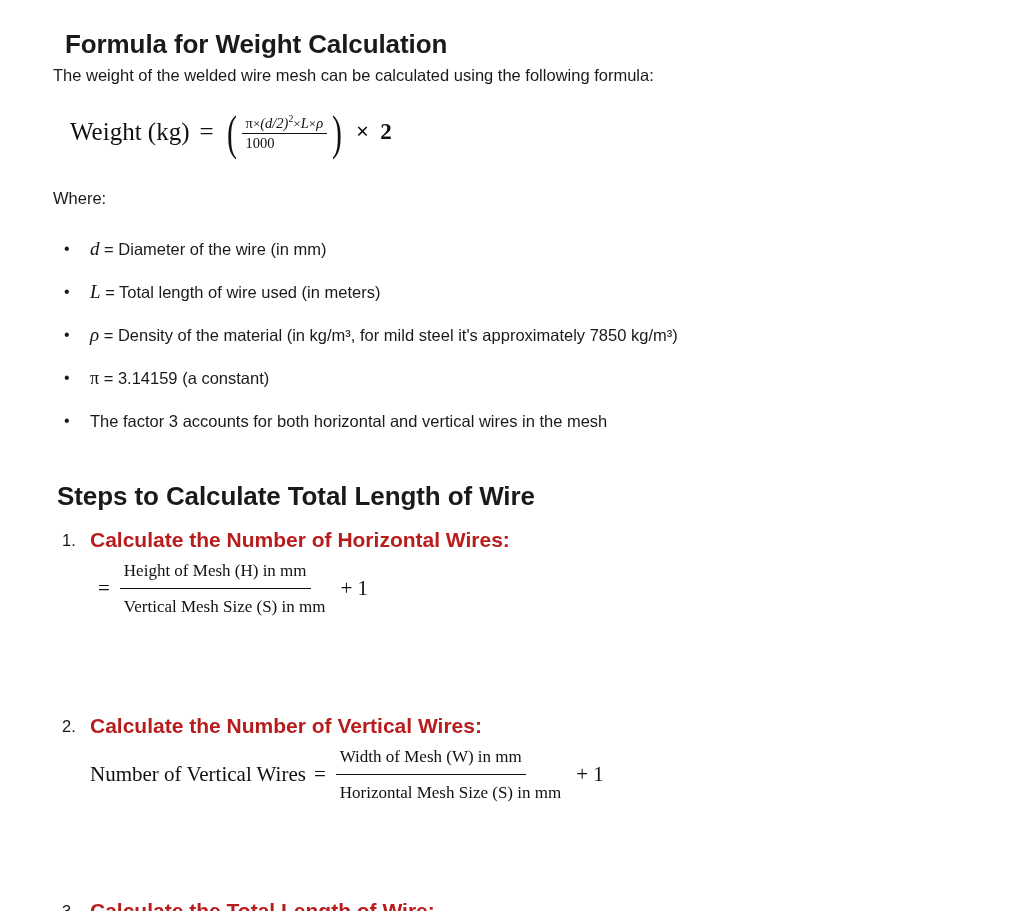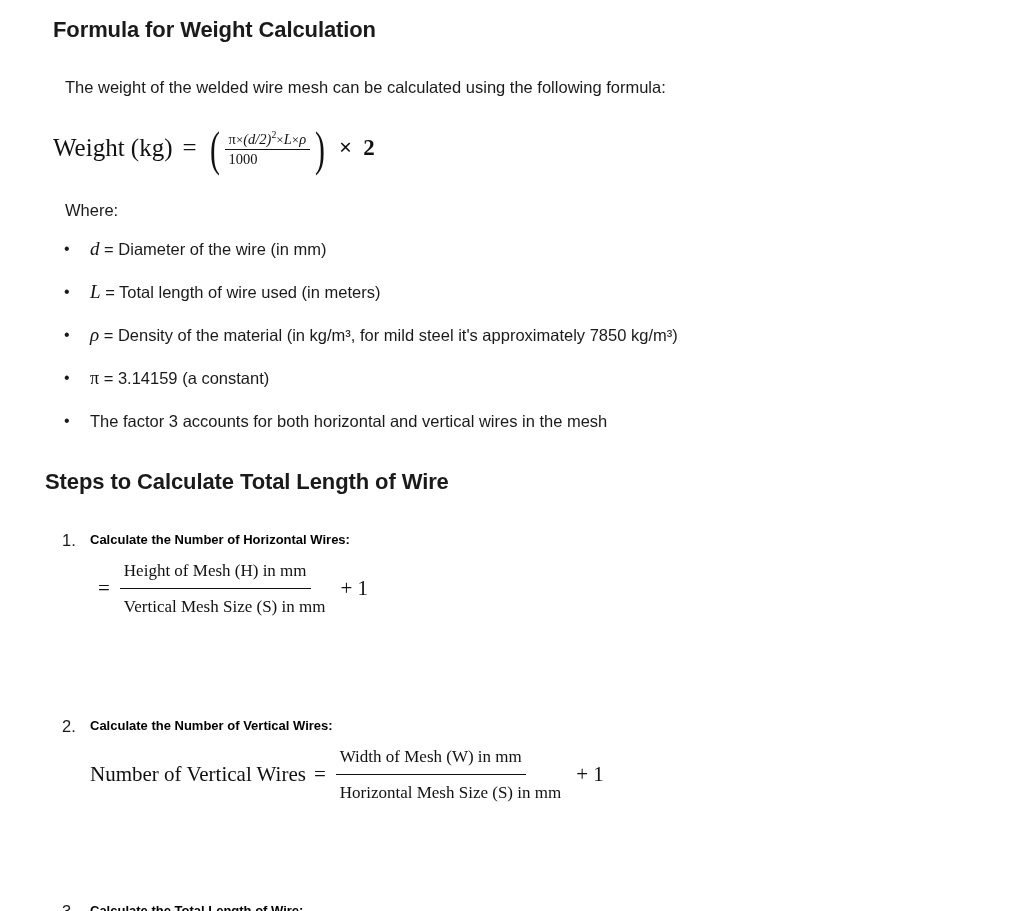--- a/index.html
+++ b/index.html
@@ -16,36 +16,36 @@
     -webkit-font-smoothing: antialiased;
   }
   .page {
     padding: 0;
     position: relative;
   }
 
   
   h2.section-heading {
     font-family: "Liberation Sans", sans-serif;
-    font-size: 22px;
+    font-size: 26px;
     font-weight: bold;
     color: #1a1a1a;
-    margin: 0;
+    margin: 12px;
     letter-spacing: -0.1px;
   }
   .h1-pos { position: absolute; left: 53px; top: 17px; }
   .h2-pos { position: absolute; left: 45px; top: 469px; }
 
   
   p.body-text {
     font-family: "Liberation Sans", sans-serif;
     font-size: 16.5px;
     font-weight: normal;
     color: #1a1a1a;
-    margin: 12px;
+    margin: 0;
     line-height: 1.45;
   }
   .intro-pos { position: absolute; left: 53px; top: 64px; }
   .where-pos { position: absolute; left: 53px; top: 187px; }
 
   
   .math {
     font-family: "Liberation Serif", serif;
     color: #111111;
     white-space: nowrap;
@@ -59,28 +59,27 @@
   .math-up {
     font-family: "Liberation Serif", serif;
     font-style: normal;
     font-size: 18px;
     color: #111111;
   }
 
   
   .formula-main {
     position: absolute;
-    left: 53px;
+    left: 70px;
     top: 113px;
     display: flex;
     align-items: center;
     font-family: "Liberation Serif", serif;
     font-size: 25px;
     color: #111111;
-    margin-top: 16px;
   }
   .formula-main .lhs { font-size: 25px; }
   .formula-main .eqsign { margin: 0 10px; font-size: 25px; }
   .paren {
     font-size: 48px;
     font-weight: 400;
     line-height: 0.62;
     transform: scaleX(0.62);
     display: inline-block;
   }
@@ -148,23 +147,23 @@
     position: absolute;
     left: 62px;
     top: 0;
     font-family: "Liberation Sans", sans-serif;
     font-size: 16.5px;
     color: #1a1a1a;
     line-height: 24px;
   }
   .step-title {
     font-family: "Liberation Sans", sans-serif;
-    font-size: 13px;
+    font-size: 21px;
     font-weight: bold;
-    color: #000000;
+    color: #b91c1c;
     line-height: 24px;
     white-space: nowrap;
   }
   .step-eq-line {
     font-family: "Liberation Serif", serif;
     font-size: 21px;
     color: #111111;
     line-height: 33px;
     white-space: nowrap;
     display: flex;

